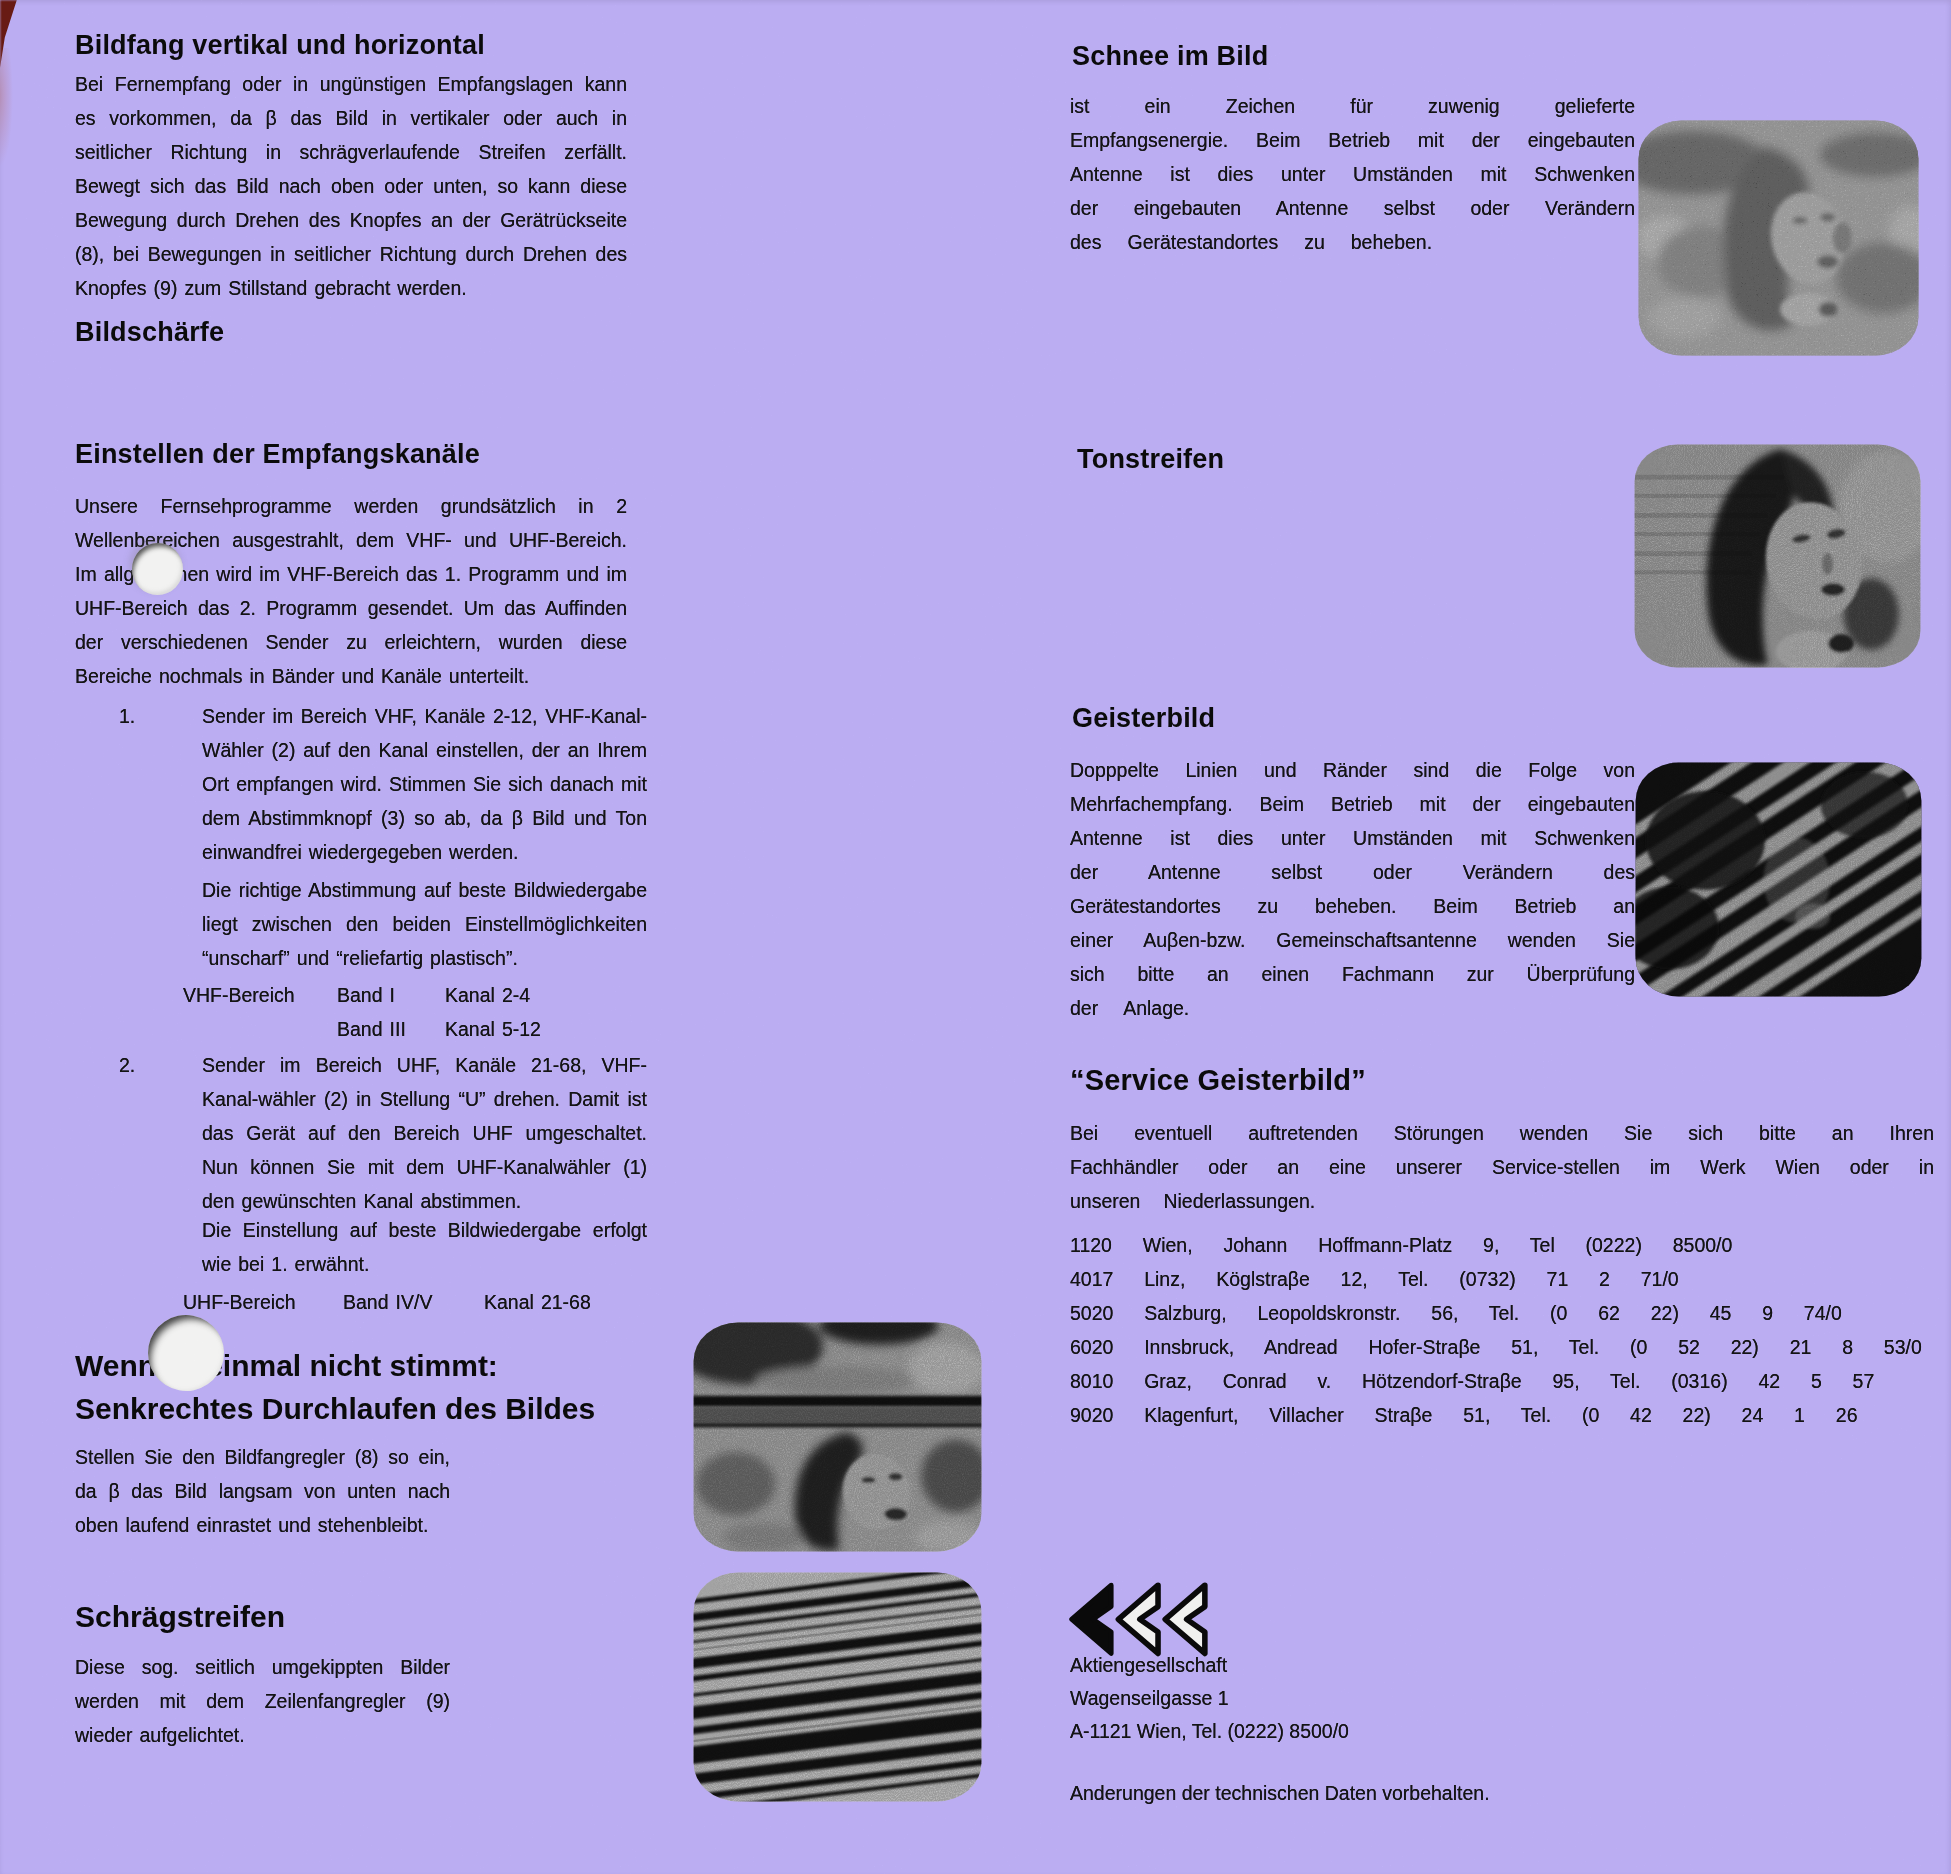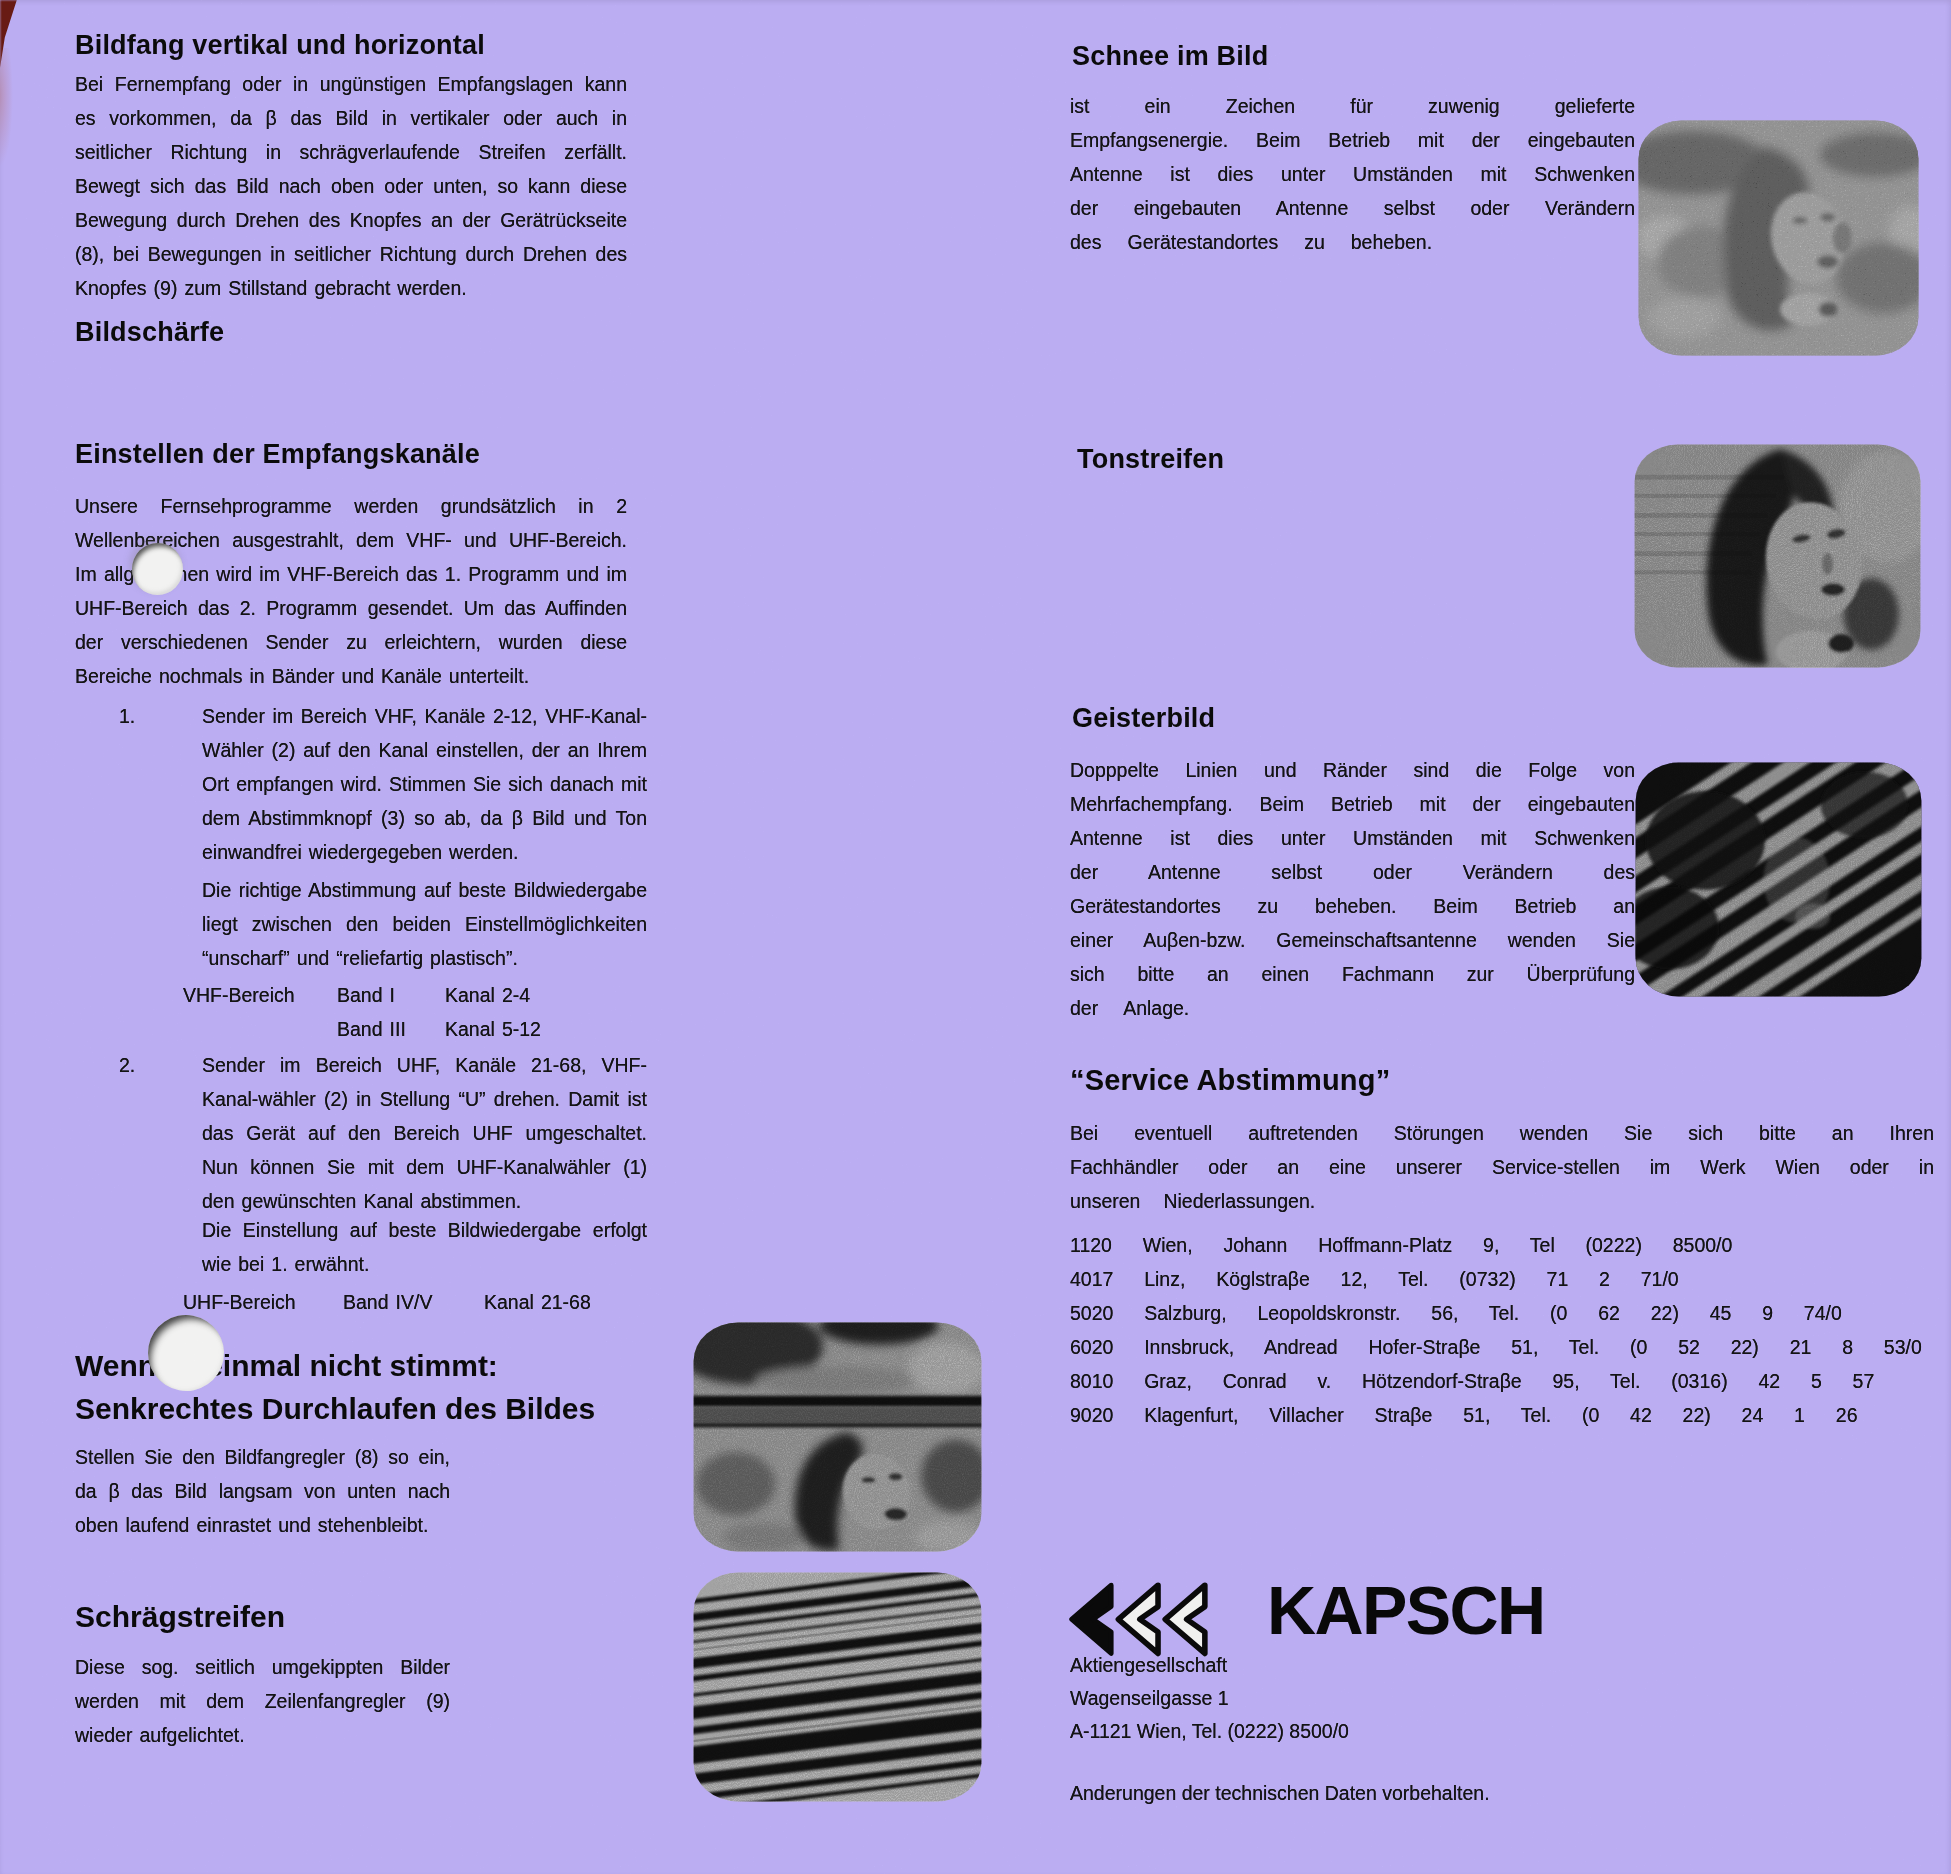--- a/index.html
+++ b/index.html
@@ -73,40 +73,39 @@
   <div class="b" style="left:75px;top:1650px;width:375px">Diese sog. seitlich umgekippten Bilder werden mit dem Zeilenfangregler (9) wieder aufgelichtet.</div>
 
   <div class="h" style="left:1072px;top:40px">Schnee im Bild</div>
   <div class="b rp" style="left:1070px;top:89px;width:565px">ist ein Zeichen für zuwenig gelieferte Empfangsenergie. Beim Betrieb mit der eingebauten Antenne ist dies unter Umständen mit Schwenken der eingebauten Antenne selbst oder Verändern des Gerätestandortes zu beheben.</div>
 
   <div class="h" style="left:1077px;top:443px">Tonstreifen</div>
 
   <div class="h" style="left:1072px;top:702px">Geisterbild</div>
   <div class="b rp" style="left:1070px;top:753px;width:565px">Dopppelte Linien und Ränder sind die Folge von Mehrfachempfang. Beim Betrieb mit der eingebauten Antenne ist dies unter Umständen mit Schwenken der Antenne selbst oder Verändern des Gerätestandortes zu beheben. Beim Betrieb an einer Auβen-bzw. Gemeinschaftsantenne wenden Sie sich bitte an einen Fachmann zur Überprüfung der Anlage.</div>
 
-  <div class="h" style="left:1070px;top:1064px;font-size:29px">“Service Abstimmung”</div>
+  <div class="h" style="left:1070px;top:1064px;font-size:29px">“Service Geisterbild”</div>
   <div class="b sp" style="left:1070px;top:1116px;width:864px">Bei eventuell auftretenden Störungen wenden Sie sich bitte an Ihren Fachhändler oder an eine unserer Service-stellen im Werk Wien oder in unseren Niederlassungen.</div>
 
   <div class="b adr" style="left:1070px;top:1228px;width:864px">
     <div>1120 Wien, Johann Hoffmann-Platz 9, Tel (0222) 8500/0</div>
     <div>4017 Linz, Köglstraβe 12, Tel. (0732) 71 2 71/0</div>
     <div>5020 Salzburg, Leopoldskronstr. 56, Tel. (0 62 22) 45 9 74/0</div>
     <div>6020 Innsbruck, Andread Hofer-Straβe 51, Tel. (0 52 22) 21 8 53/0</div>
     <div>8010 Graz, Conrad v. Hötzendorf-Straβe 95, Tel. (0316) 42 5 57</div>
     <div>9020 Klagenfurt, Villacher Straβe 51, Tel. (0 42 22) 24 1 26</div>
   </div>
 
   <div style="position:absolute;left:1062px;top:1582px;width:181px;height:75px">
     <svg viewBox="0 0 228 94" preserveAspectRatio="none">
       <path d="M62,4 L12,47 L62,90 L62,63 L39,47 L62,31 Z" fill="#0b0b0b" stroke="#0b0b0b" stroke-width="6" stroke-linejoin="round"></path>
       <path d="M121,4 L71,47 L121,90 L121,63 L98,47 L121,31 Z" fill="#fcfcfa" stroke="#0b0b0b" stroke-width="7" stroke-linejoin="round"></path>
       <path d="M180,4 L130,47 L180,90 L180,63 L157,47 L180,31 Z" fill="#fcfcfa" stroke="#0b0b0b" stroke-width="7" stroke-linejoin="round"></path>
     </svg>
   </div>
-  <div class="logo-word" style="left:1267px;top:1571px">KAPSCH</div>
 
   <div class="line" style="left:1070px;top:1649px">Aktiengesellschaft</div>
   <div class="line" style="left:1070px;top:1682px">Wagenseilgasse 1</div>
   <div class="line" style="left:1070px;top:1715px">A-1121 Wien, Tel. (0222) 8500/0</div>
 
   <div class="line" style="left:1070px;top:1777px">Anderungen der technischen Daten vorbehalten.</div>
 
   <div class="tv" style="left:1637px;top:119px;width:283px;height:238px">
     <svg viewBox="0 0 356 300" preserveAspectRatio="none">
       <defs>

